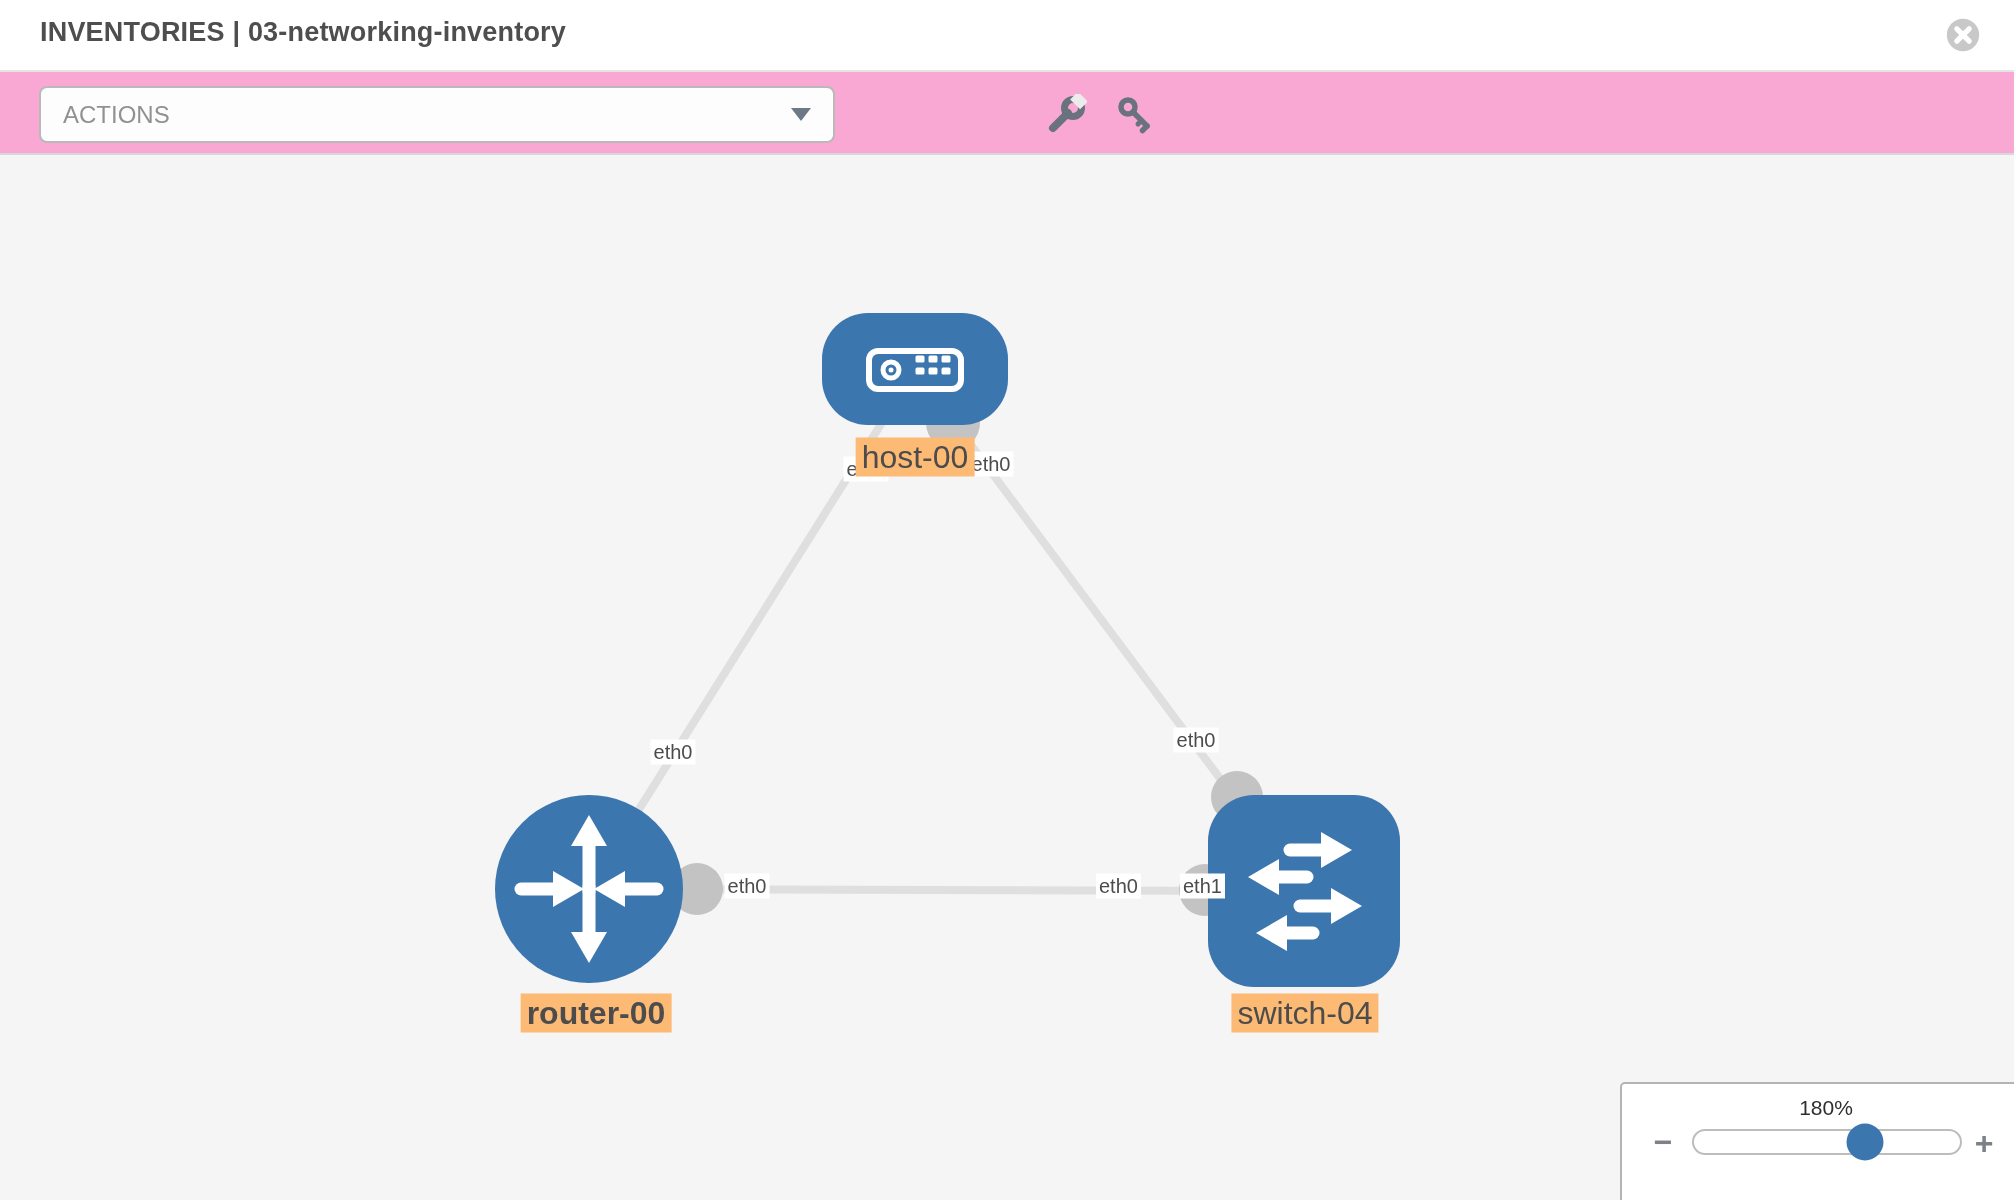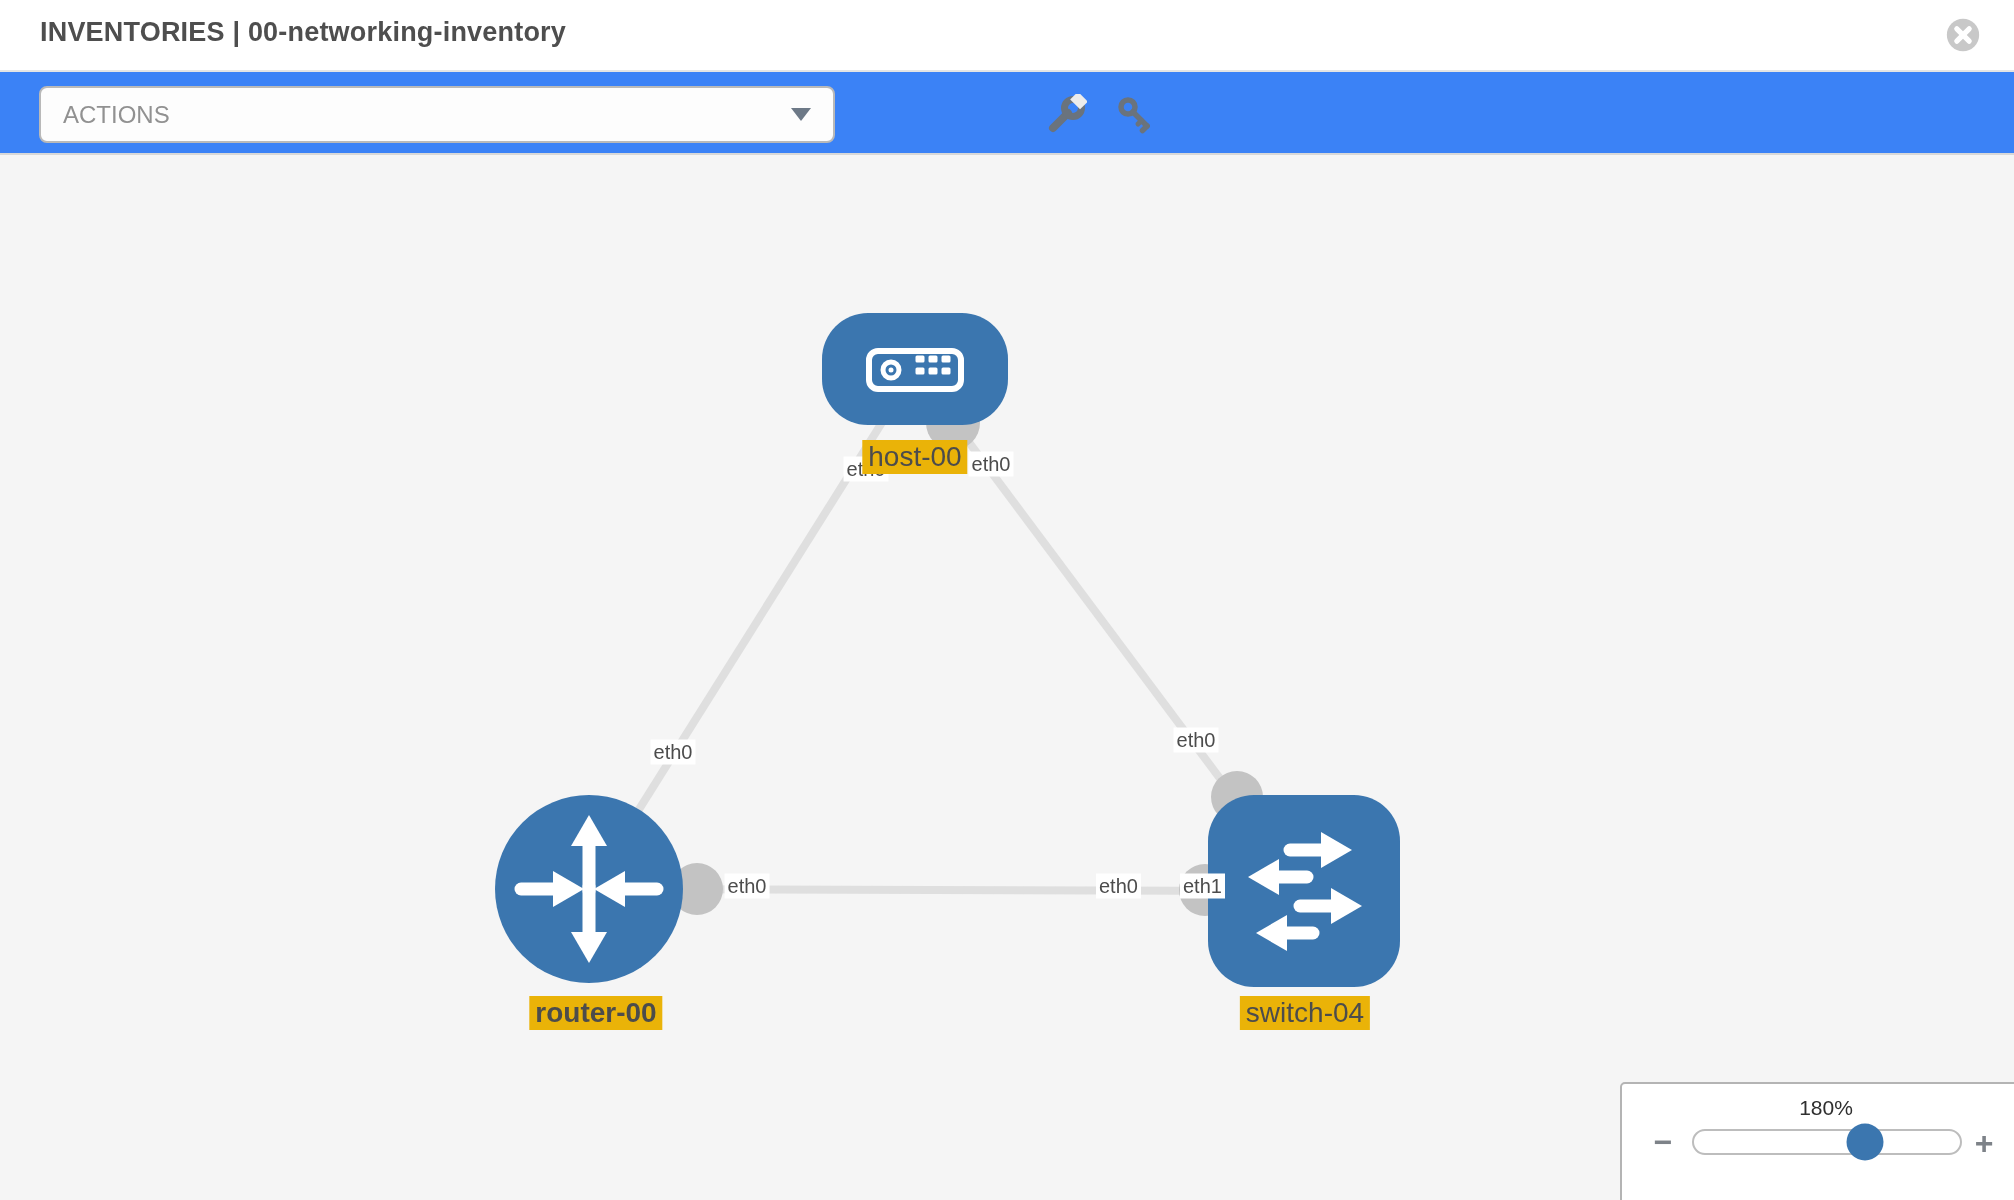--- a/index.html
+++ b/index.html
@@ -9,38 +9,38 @@
   
   .header { position:absolute; left:0; top:0; width:2014px; height:72px;
     background:#ffffff; border-bottom:2px solid #e4e4e4; }
   .page-title { position:absolute; left:40px; top:17px; font-size:27px;
     font-weight:bold; color:#4e4e4e; letter-spacing:.2px; }
   .close-btn { position:absolute; left:1944px; top:16px; width:38px; height:38px;
     cursor:pointer; }
 
   
   .toolbar { position:absolute; left:0; top:72px; width:2014px; height:83px;
-    background:#3b82f6; border-bottom:2px solid #d8d8d8; }
+    background:#f9a8d4; border-bottom:2px solid #d8d8d8; }
   .combo { position:absolute; top:14px; height:57px; background:#fdfdfd;
     border:2px solid #b9b9b9; border-radius:8px; display:flex; align-items:center;
     padding:0 22px; cursor:pointer; }
   .combo-actions { left:39px;  width:796px; }
   .combo-search  { left:1182px; width:792px; }
   .combo-text { font-size:24px; color:#919191; flex:1; }
   .caret { width:0; height:0; border-left:10px solid transparent;
     border-right:10px solid transparent; border-top:13px solid #6d7987; }
   .tool-btn { position:absolute; top:22px; width:42px; height:42px; cursor:pointer; }
   .tool-wrench { left:1045px; } .tool-key { left:1114px; }
 
   
   .canvas { position:absolute; left:0; top:155px; width:2014px; height:1045px;
     background:#f5f5f5; }
   .canvas svg { position:absolute; left:0; top:0; }
   .node-label { position:absolute; transform:translate(-50%,-50%);
-    background:#eab308; color:#4c4c4c; font-size:28px; padding:1px 6px;
+    background:#fdba74; color:#4c4c4c; font-size:32px; padding:1px 6px;
     white-space:nowrap; }
   .eth-label { position:absolute; transform:translate(-50%,-50%);
     background:#ffffff; color:#4c4c4c; font-size:20px; padding:1px 3px;
     white-space:nowrap; }
   .eth-label.anchor-left { transform:translateY(-50%); }
 
   
   .zoom-panel { position:absolute; left:1620px; top:1082px; width:420px;
     height:140px; background:#ffffff; border:2px solid #b4b4b4;
     border-top-left-radius:5px; }
@@ -54,21 +54,21 @@
     background:#ffffff; border:2px solid #bdbdbd; border-radius:13px;
     cursor:pointer; }
   .zoom-handle { position:absolute; left:243px; top:58px;
     transform:translate(-50%,-50%); width:37px; height:37px; border-radius:50%;
     background:#3b76af; cursor:grab; }
 </style>
 </head>
 <body>
 
 <div class="header">
-  <div class="page-title">INVENTORIES | 00-networking-inventory</div>
+  <div class="page-title">INVENTORIES | 03-networking-inventory</div>
   <svg class="close-btn" viewBox="0 0 40 40">
     <g>
       <circle cx="20" cy="20" r="17" fill="#c8c8c8"></circle>
       <line x1="13.5" y1="13.5" x2="26.5" y2="26.5" stroke="#ffffff" stroke-width="5.5" stroke-linecap="round"></line>
       <line x1="26.5" y1="13.5" x2="13.5" y2="26.5" stroke="#ffffff" stroke-width="5.5" stroke-linecap="round"></line>
     </g>
   </svg>
 </div>
 
 <div class="toolbar">

